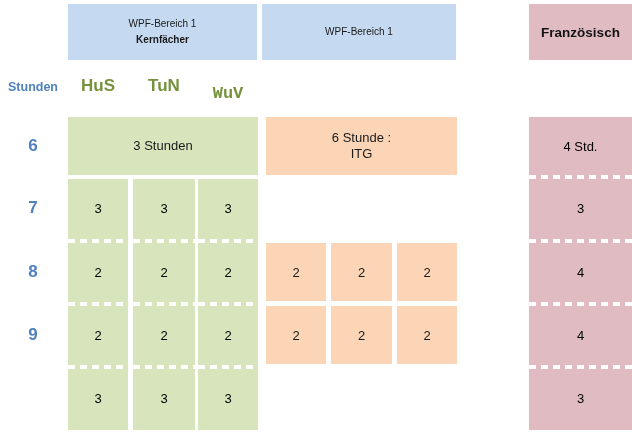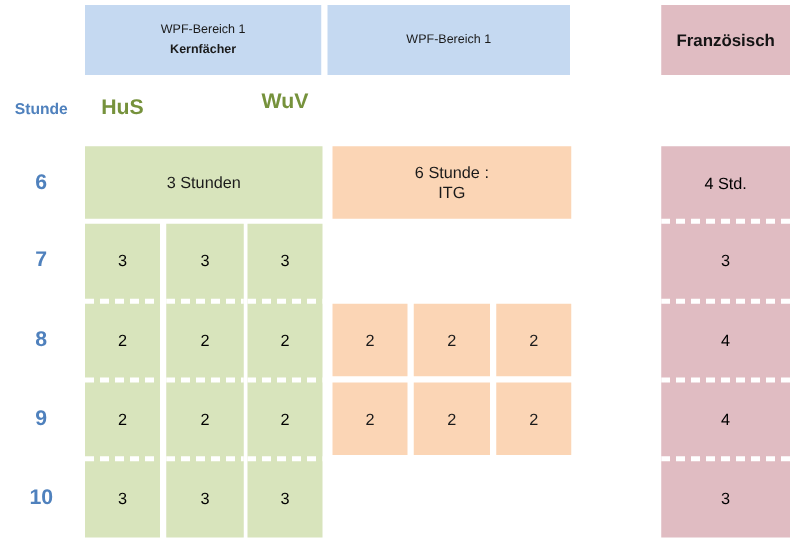--- a/index.html
+++ b/index.html
@@ -47,30 +47,30 @@
     <span class="l2">Kernfächer</span>
   </div>
 
   <div class="blk hdr-blue" style="left:262px;top:4px;width:194px;height:56px;flex-direction:column;">
     <span class="l1">WPF-Bereich 1</span>
   </div>
 
 
   <div class="blk hdr-pink" style="left:529px;top:4px;width:103px;height:56px;">Französisch</div>
 
-  <div class="blk klasse-lbl" style="left:2px;top:74px;width:62px;height:26px;">Stunde</div>
+  <div class="blk klasse-lbl" style="left:2px;top:74px;width:62px;height:26px;">Stunden</div>
 
   <div class="blk subj" style="left:68px;top:72px;width:60px;height:28px;">HuS</div>
-  <div class="blk subj" style="left:198px;top:67px;width:60px;height:28px;">WuV</div>
+  <div class="blk subj" style="left:133px;top:72px;width:62px;height:28px;">TuN</div>
+  <div class="blk subj" style="left:198px;top:79px;width:60px;height:28px;font-family:Liberation Mono, monospace;">WuV</div>
 
   <div class="blk rownum" style="left:2px;top:117px;width:62px;height:58px;">6</div>
   <div class="blk rownum" style="left:2px;top:179px;width:62px;height:58px;">7</div>
   <div class="blk rownum" style="left:2px;top:243px;width:62px;height:58px;">8</div>
   <div class="blk rownum" style="left:2px;top:306px;width:62px;height:58px;">9</div>
-  <div class="blk rownum" style="left:2px;top:369px;width:62px;height:58px;">10</div>
 
   <div class="blk green big" style="left:68px;top:117px;width:190px;height:58px;flex-direction:column;">
     <span>3 Stunden</span>
   </div>
 
   <div class="blk green" style="left:68px;top:179px;width:60px;height:251px;"></div>
   <div class="blk green" style="left:133px;top:179px;width:62px;height:251px;"></div>
   <div class="blk green" style="left:198px;top:179px;width:60px;height:251px;"></div>
 
   <div class="dotsep" style="left:68px;top:239px;width:60px;"></div>

